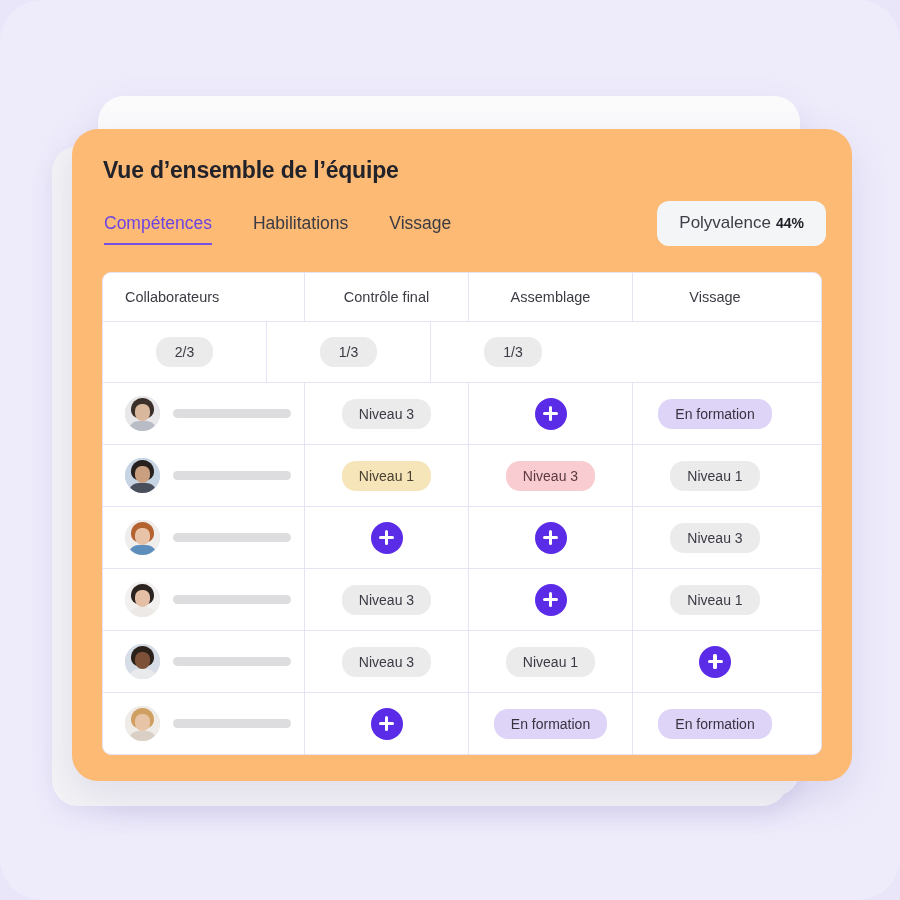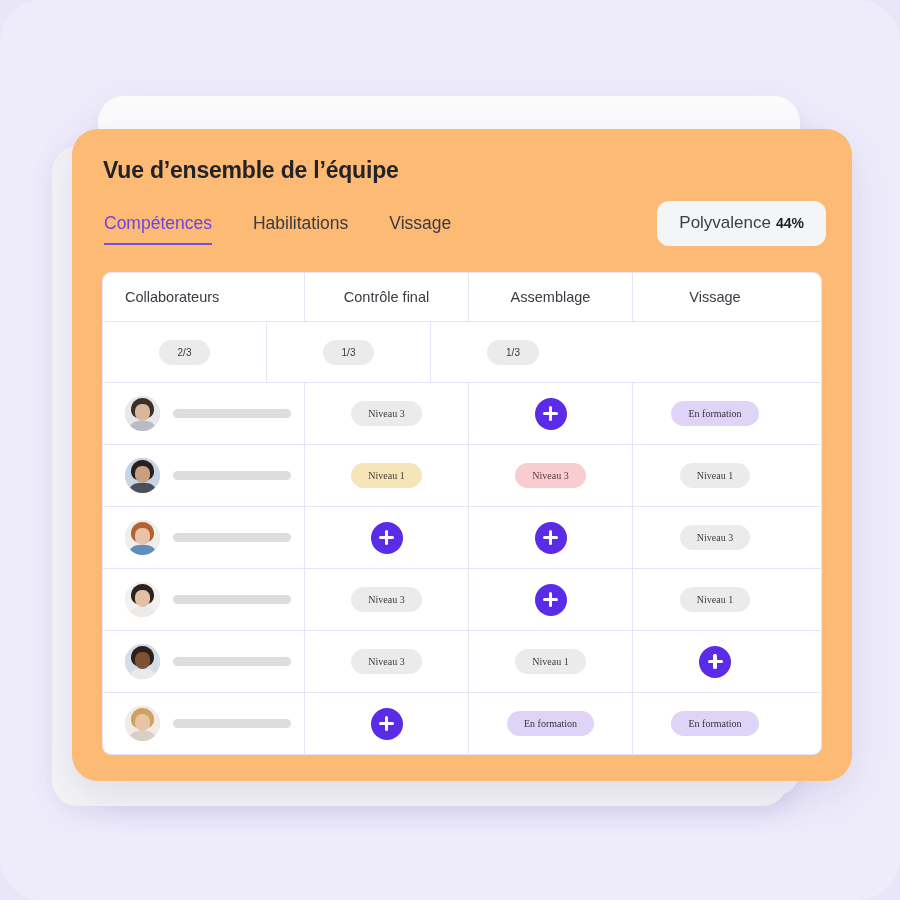--- a/index.html
+++ b/index.html
@@ -140,39 +140,39 @@
     justify-content: center;
     box-sizing: border-box;
   }
   .tcell:last-child { border-right: none; justify-content: center; }
 
   .col-collab { width: 202px; justify-content: flex-start; padding-left: 22px; }
   .col-data   { width: 164px; }
 
   .row-head  { height: 48px; }
   .row-poly  { height: 60px; }
-  .row-data  { height: 61px; font-family: Liberation Serif, serif; }
+  .row-data  { height: 61px; }
 
   .th {
     font-size: 14.5px;
     color: #3b3b44;
   }
   .th.left { font-size: 14.5px; }
 
   .poly-name {
     font-size: 14.5px;
     color: #3b3b44;
   }
 
   .chip {
     display: inline-flex;
     align-items: center;
     justify-content: center;
     border-radius: 14px;
-    font-size: 10px;
+    font-size: 14px;
     padding: 7px 17px;
     white-space: nowrap;
   }
   .chip-grey   { background: #ebebec; color: #3a3a44; }
   .chip-yellow { background: #f6e5b8; color: #4a4033; }
   .chip-pink   { background: #f9ccd1; color: #5a3a40; }
   .chip-purple { background: #ded4f8; color: #38323f; }
   .chip-ratio  { background: #ebebec; color: #3a3a44; border-radius: 14px; padding: 7px 19px; }
 
   .addbtn {

